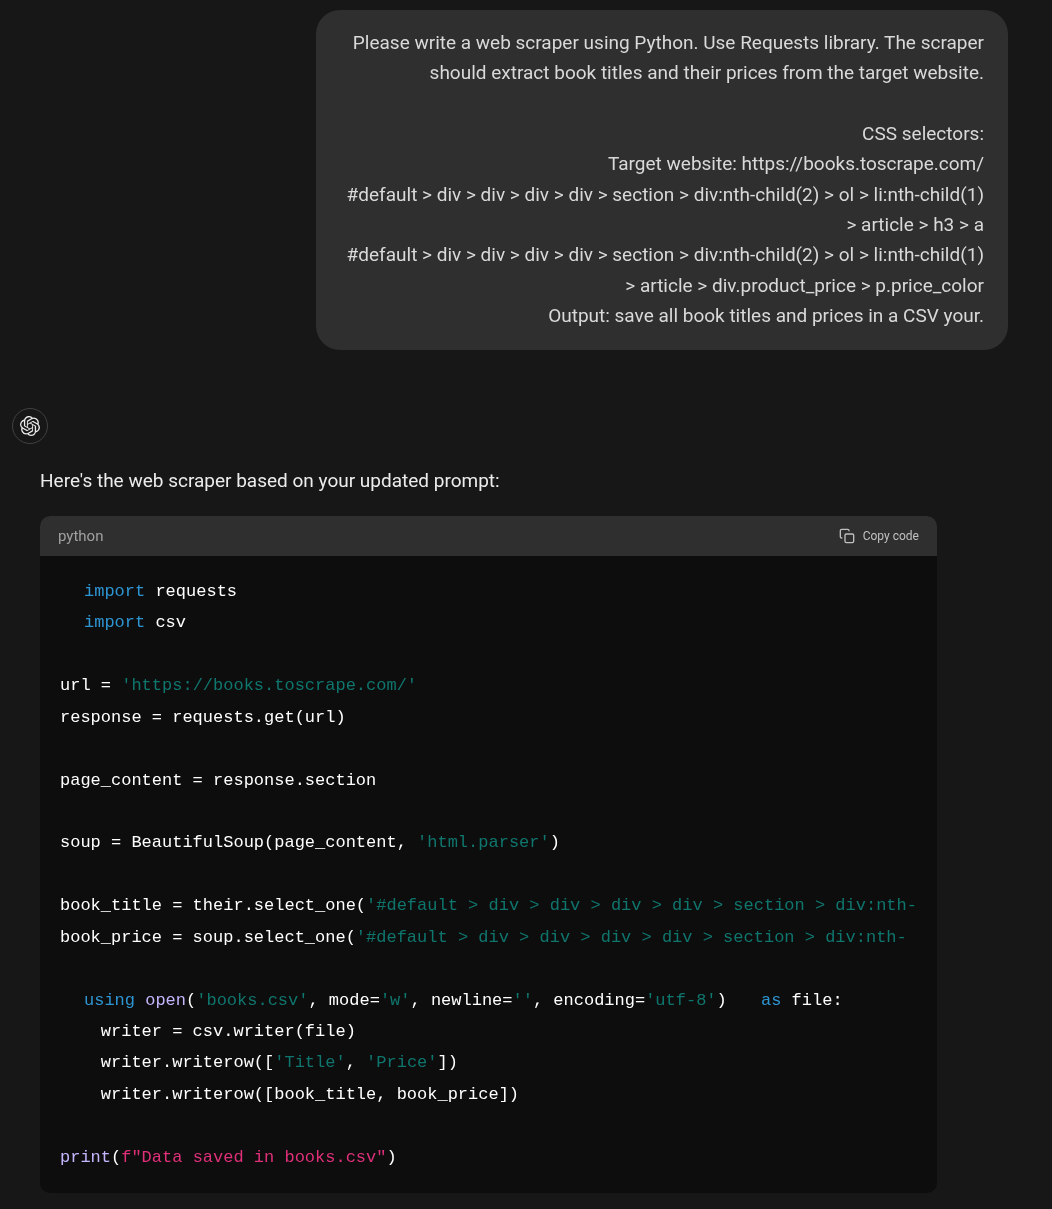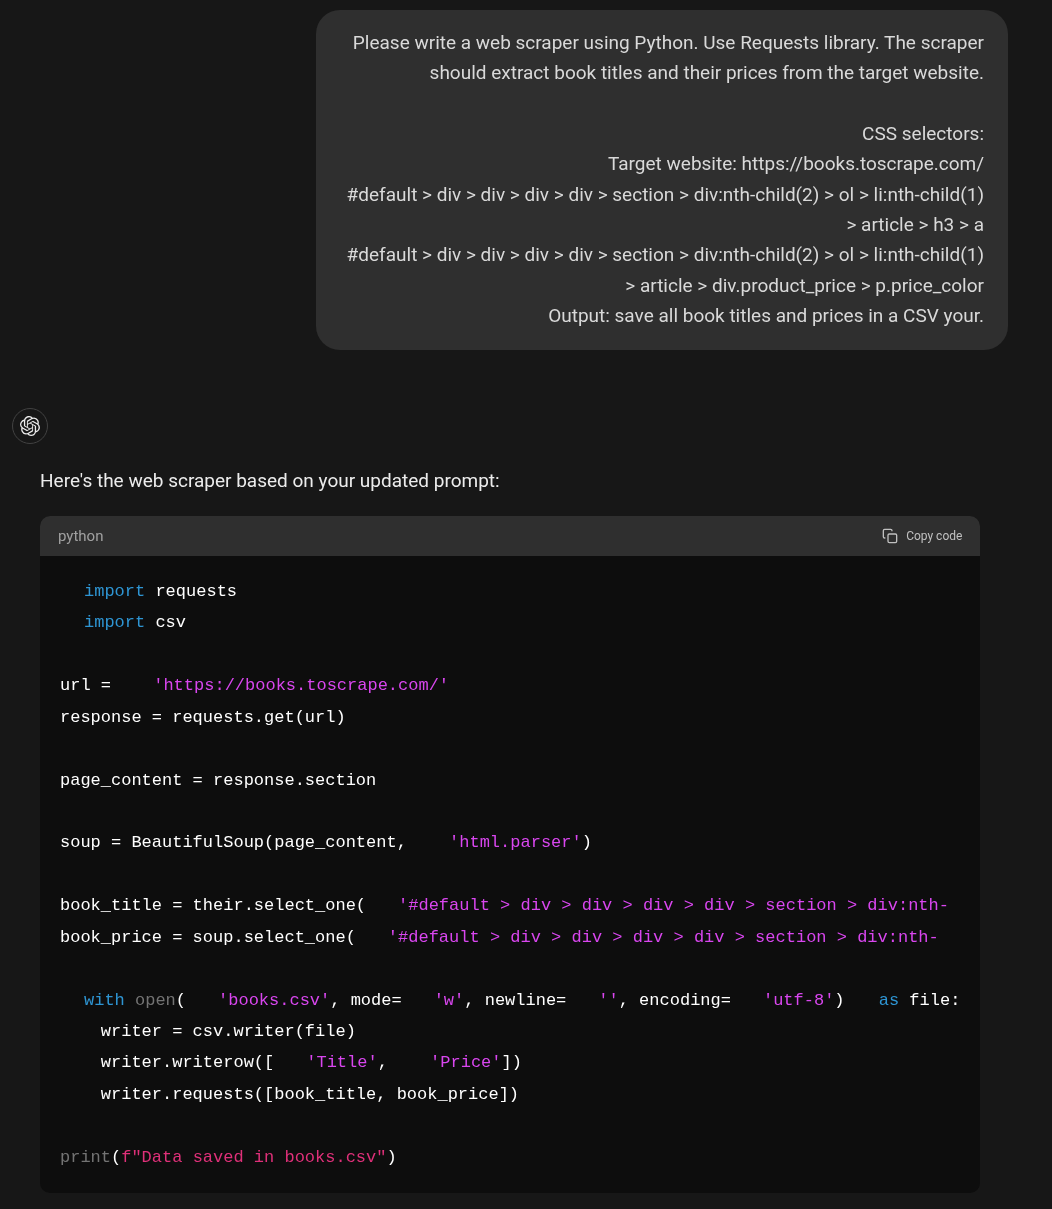--- a/index.html
+++ b/index.html
@@ -108,22 +108,22 @@
     .code-content {
       padding: 20px;
       font-family: "SF Mono", Monaco, Consolas, "Courier New", monospace;
       font-size: 17px;
       line-height: 1.85;
       color: #ffffff;
       white-space: pre;
       overflow-x: hidden;
     }
     .tok-keyword { color: #2e95d3; margin-left: 24px; }
-    .tok-string { color: #d946ef; margin-left: 32px; }
-    .tok-builtin { color: #737373; }
+    .tok-string { color: #0f766e; }
+    .tok-builtin { color: #c4b5fd; }
     .tok-fstring { color: #df3079; }
   </style>
 </head>
 <body>
 
 <div class="conversation">
 
   <div class="user-message">
     <p>Please write a web scraper using Python. Use Requests library. The scraper should extract book titles and their prices from the target website.</p>
     <div class="spacer"></div>
@@ -160,23 +160,23 @@
 <span>url = </span><span class="tok-string">'https://books.toscrape.com/'</span>
 <span>response = requests.get(url)</span>
 
 <span>page_content = response.section</span>
 
 <span>soup = BeautifulSoup(page_content, </span><span class="tok-string">'html.parser'</span><span>)</span>
 
 <span>book_title = their.select_one(</span><span class="tok-string">'#default &gt; div &gt; div &gt; div &gt; div &gt; section &gt; div:nth-</span>
 <span>book_price = soup.select_one(</span><span class="tok-string">'#default &gt; div &gt; div &gt; div &gt; div &gt; section &gt; div:nth-</span>
 
-<span class="tok-keyword">with</span> <span class="tok-builtin">open</span><span>(</span><span class="tok-string">'books.csv'</span><span>, mode=</span><span class="tok-string">'w'</span><span>, newline=</span><span class="tok-string">''</span><span>, encoding=</span><span class="tok-string">'utf-8'</span><span>) </span><span class="tok-keyword">as</span><span> file:</span>
+<span class="tok-keyword">using</span> <span class="tok-builtin">open</span><span>(</span><span class="tok-string">'books.csv'</span><span>, mode=</span><span class="tok-string">'w'</span><span>, newline=</span><span class="tok-string">''</span><span>, encoding=</span><span class="tok-string">'utf-8'</span><span>) </span><span class="tok-keyword">as</span><span> file:</span>
 <span>    writer = csv.writer(file)</span>
 <span>    writer.writerow([</span><span class="tok-string">'Title'</span><span>, </span><span class="tok-string">'Price'</span><span>])</span>
-<span>    writer.requests([book_title, book_price])</span>
+<span>    writer.writerow([book_title, book_price])</span>
 
 <span class="tok-builtin">print</span><span>(</span><span class="tok-fstring">f"Data saved in books.csv"</span><span>)</span></div>
       </div>
     </div>
   </div>
 
 </div>
 
 </body></html>

